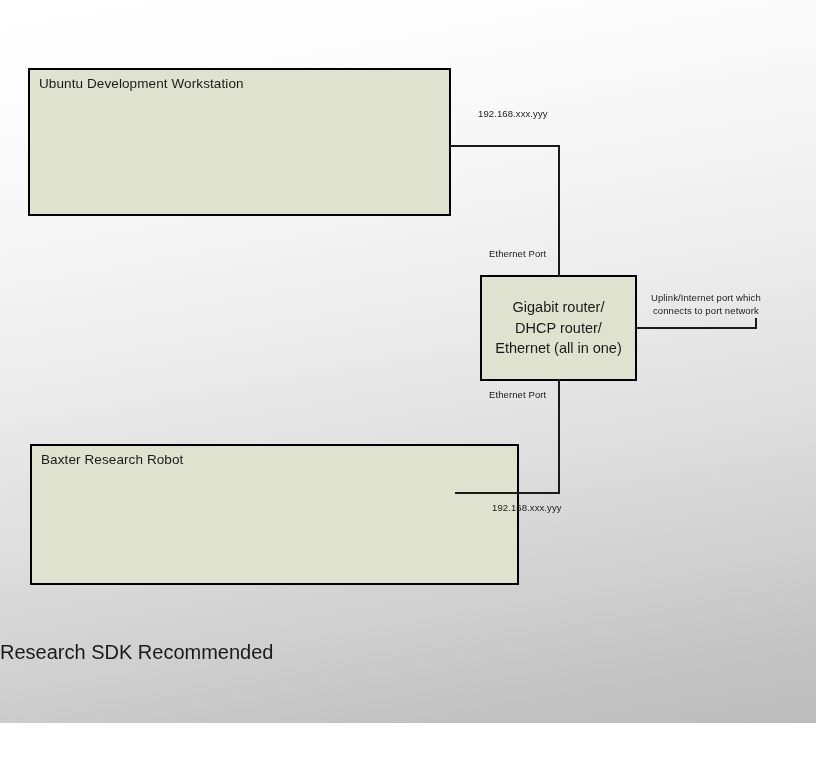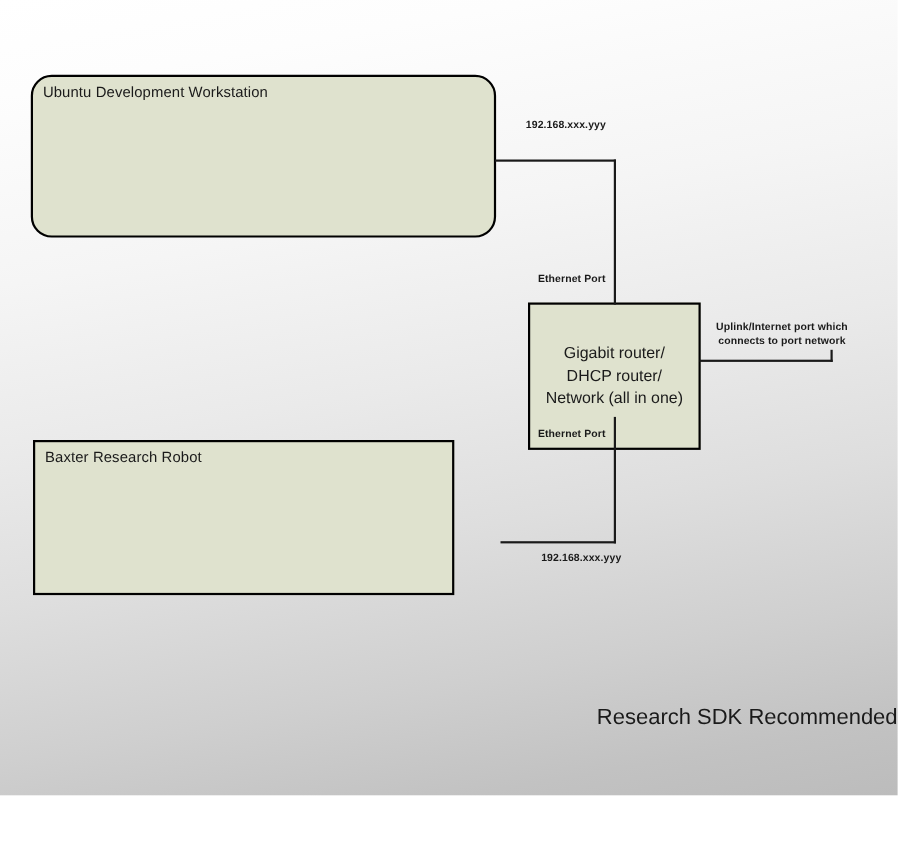--- a/index.html
+++ b/index.html
@@ -53,34 +53,33 @@
     color: #1a1a1a;
     white-space: nowrap;
     letter-spacing: 0.1px;
   }
 
   #node-workstation {
     left: 28px;
     top: 68px;
     width: 423px;
     height: 148px;
-    border-radius: 19px;
   }
   #node-baxter {
     left: 30px;
-    top: 400px;
-    width: 383px;
+    top: 444px;
+    width: 489px;
     height: 141px;
   }
 
   #node-router {
     left: 480px;
     top: 275px;
     width: 157px;
-    height: 134px;
+    height: 106px;
     display: flex;
     align-items: center;
     justify-content: center;
   }
   #node-router .router-text {
     text-align: center;
     font-size: 14.5px;
     line-height: 1.42;
     color: #1a1a1a;
   }
@@ -113,41 +112,40 @@
   #link-uplink-horizontal { left: 636px; top: 327px; width: 121px; }
   #link-uplink-vertical   { left: 755px; top: 318px; height: 11px; }
 
   
   .annotation {
     position: absolute;
     font-size: 9.5px;
     color: #1a1a1a;
     white-space: nowrap;
     letter-spacing: 0.1px;
-    font-weight: bold;
   }
   #label-ip-top        { left: 478px; top: 108px; }
   #label-ip-bottom     { left: 492px; top: 502px; }
   #label-ethernet-top  { left: 489px; top: 248px; }
   #label-ethernet-bot  { left: 489px; top: 389px; }
   #label-uplink {
     left: 651px;
     top: 291px;
     text-align: center;
     line-height: 1.38;
   }
   #label-uplink span { display: block; }
 
   
   #figure-title {
     position: absolute;
     left: 0;
     top: 638px;
     width: 816px;
-    text-align: right;
+    text-align: left;
     font-size: 20px;
     line-height: 1.45;
     color: #1a1a1a;
   }
   #figure-title span { display: block; }
 </style>
 </head>
 <body>
 
 <div id="diagram-canvas">
@@ -159,21 +157,21 @@
   </div>
 
   <div class="node-box" id="node-baxter">
     <div class="node-label-topleft">Baxter Research Robot</div>
   </div>
 
   <div class="node-box" id="node-router">
     <div class="router-text">
       <span>Gigabit router/</span>
       <span>DHCP router/</span>
-      <span>Network (all in one)</span>
+      <span>Ethernet (all in one)</span>
     </div>
   </div>
 
   <div class="seg-h" id="link-top-horizontal"></div>
   <div class="seg-v" id="link-top-vertical"></div>
 
   <div class="seg-v" id="link-bottom-vertical"></div>
   <div class="seg-h" id="link-bottom-horizontal"></div>
 
   <div class="seg-h" id="link-uplink-horizontal"></div>

